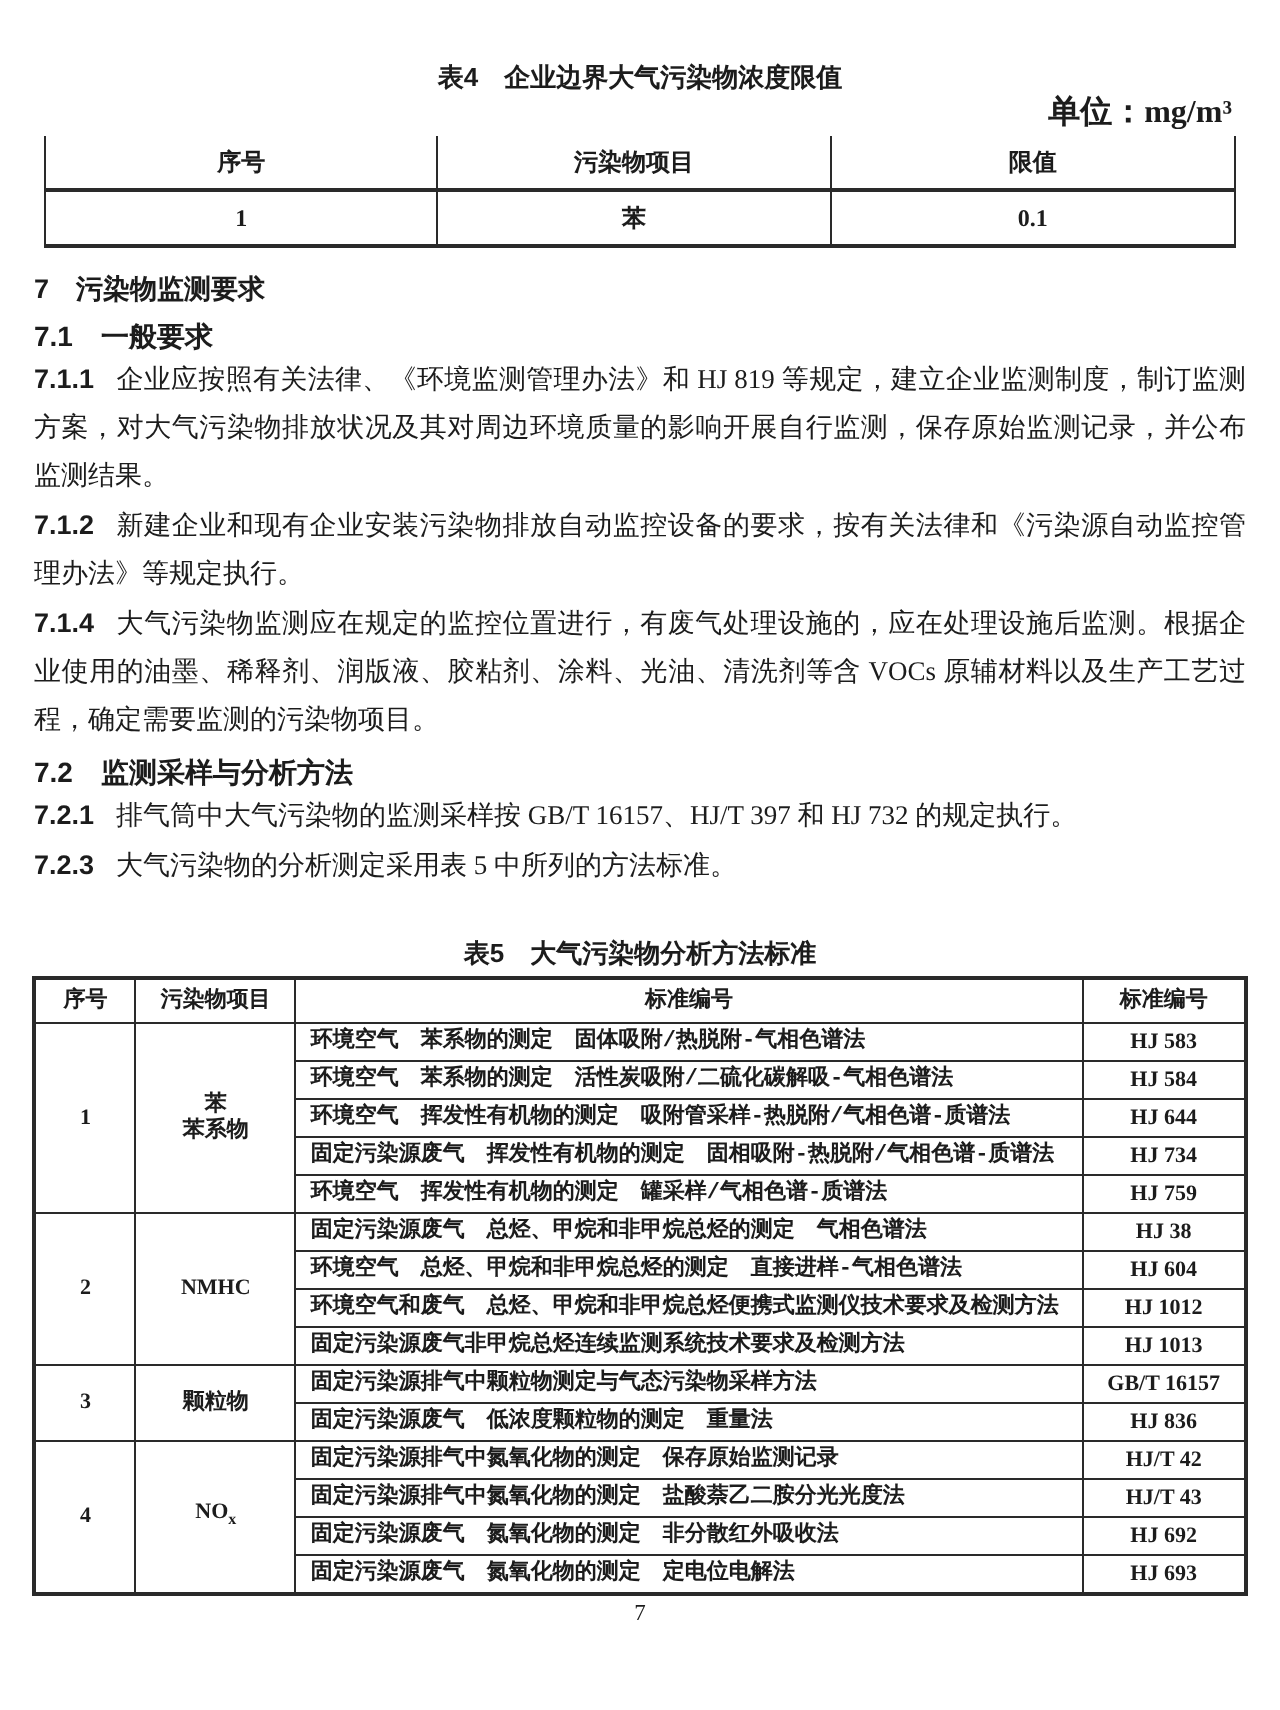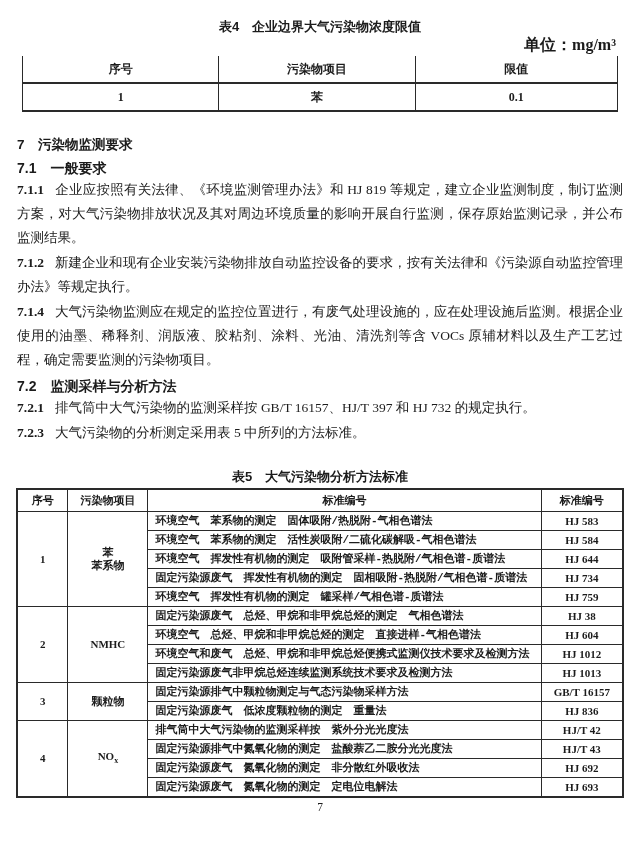--- a/index.html
+++ b/index.html
@@ -1,47 +1,47 @@
 <!DOCTYPE html>
 <html><head>
 <meta charset="utf-8">
 <style>
   html,body{margin:0;padding:0;}
   body{
     width:640px;height:855px;background:#ffffff;color:#1c1c1c;
     font-family:"Liberation Serif","DejaVu Serif",serif;
     overflow:hidden;
   }
-  .page{position:relative;width:640px;height:784px;box-sizing:border-box;padding-top:18px;}
+  .page{position:relative;width:640px;height:784px;box-sizing:border-box;padding-top:30px;}
 
   
   .tbl-title{
     text-align:center;font-family:"Liberation Sans","DejaVu Sans",sans-serif;
     font-weight:bold;font-size:13px;margin:0;line-height:17px;
   }
   .unit-line{
     text-align:right;font-size:16px;font-weight:600;
     margin:2px 24px 3px 0;line-height:16px;
   }
   .h-sec{
     font-family:"Liberation Sans","DejaVu Sans",sans-serif;font-weight:bold;
-    font-size:13.5px;margin:24px 17px 0 17px;line-height:18px;
+    font-size:13.5px;margin:12px 17px 0 17px;line-height:18px;
   }
   .h-sub{
     font-family:"Liberation Sans","DejaVu Sans",sans-serif;font-weight:bold;
     font-size:14px;margin:5px 17px 0 17px;line-height:18px;
   }
 
   
   .clause{
     margin:1px 17px 0 17px;font-size:13.5px;line-height:24px;
     text-align:justify;
   }
   .cnum{
-    font-family:Liberation Serif, serif;
+    font-family:Liberation Sans, sans-serif;
     font-weight:bold;margin-right:11px;
   }
 
   
   table.t4{
     border-collapse:collapse;width:596px;margin:0 0 0 22px;table-layout:fixed;
   }
   table.t4 th,table.t4 td{
     border-left:1px solid #2a2a2a;border-right:1px solid #2a2a2a;
     text-align:center;font-size:12px;font-weight:600;padding:0;
@@ -180,21 +180,21 @@
         <td>GB/T 16157</td>
       </tr>
       <tr>
         <td class="name">固定污染源废气　低浓度颗粒物的测定　重量法</td>
         <td>HJ 836</td>
       </tr>
 
       <tr>
         <td rowspan="4">4</td>
         <td rowspan="4" class="pcell"><span>NO</span><sub>x</sub></td>
-        <td class="name">排气筒中大气污染物的监测采样按　紫外分光光度法</td>
+        <td class="name">固定污染源排气中氮氧化物的测定　保存原始监测记录</td>
         <td>HJ/T 42</td>
       </tr>
       <tr>
         <td class="name">固定污染源排气中氮氧化物的测定　盐酸萘乙二胺分光光度法</td>
         <td>HJ/T 43</td>
       </tr>
       <tr>
         <td class="name">固定污染源废气　氮氧化物的测定　非分散红外吸收法</td>
         <td>HJ 692</td>
       </tr>

